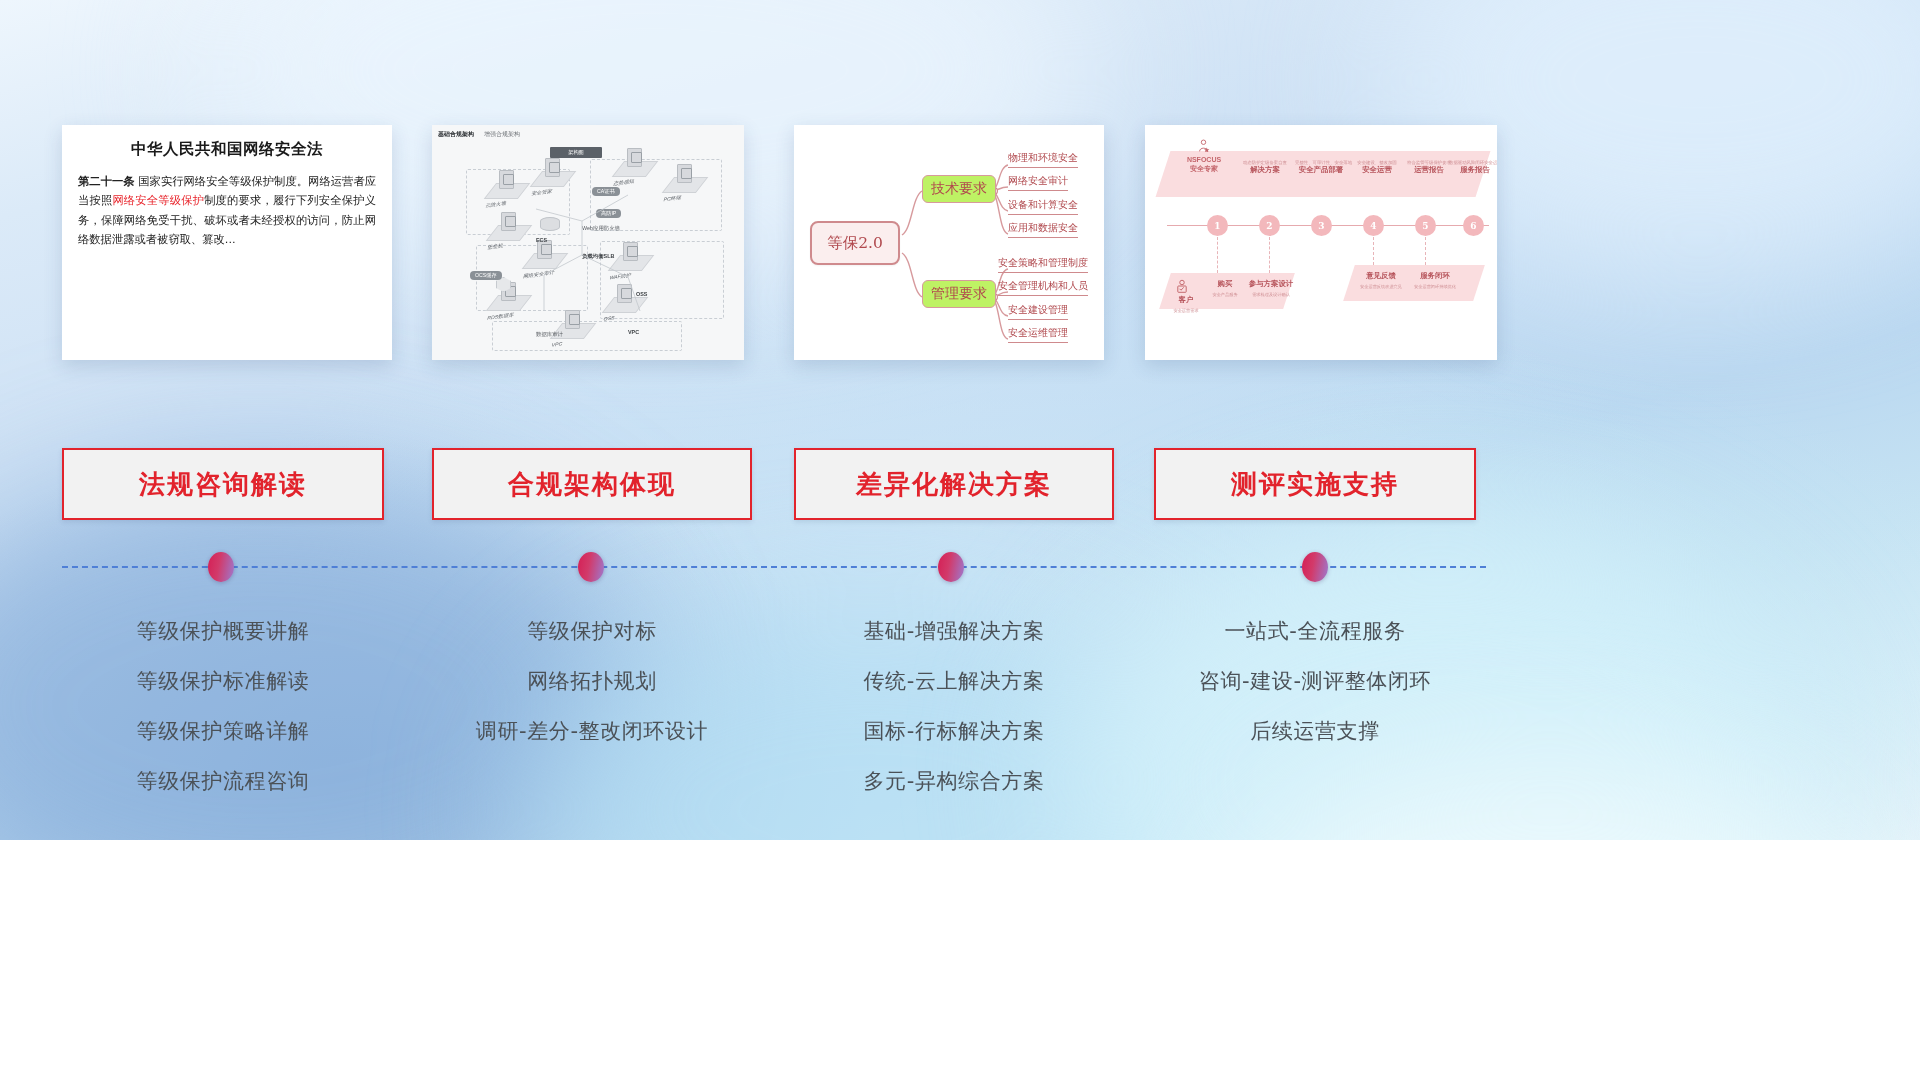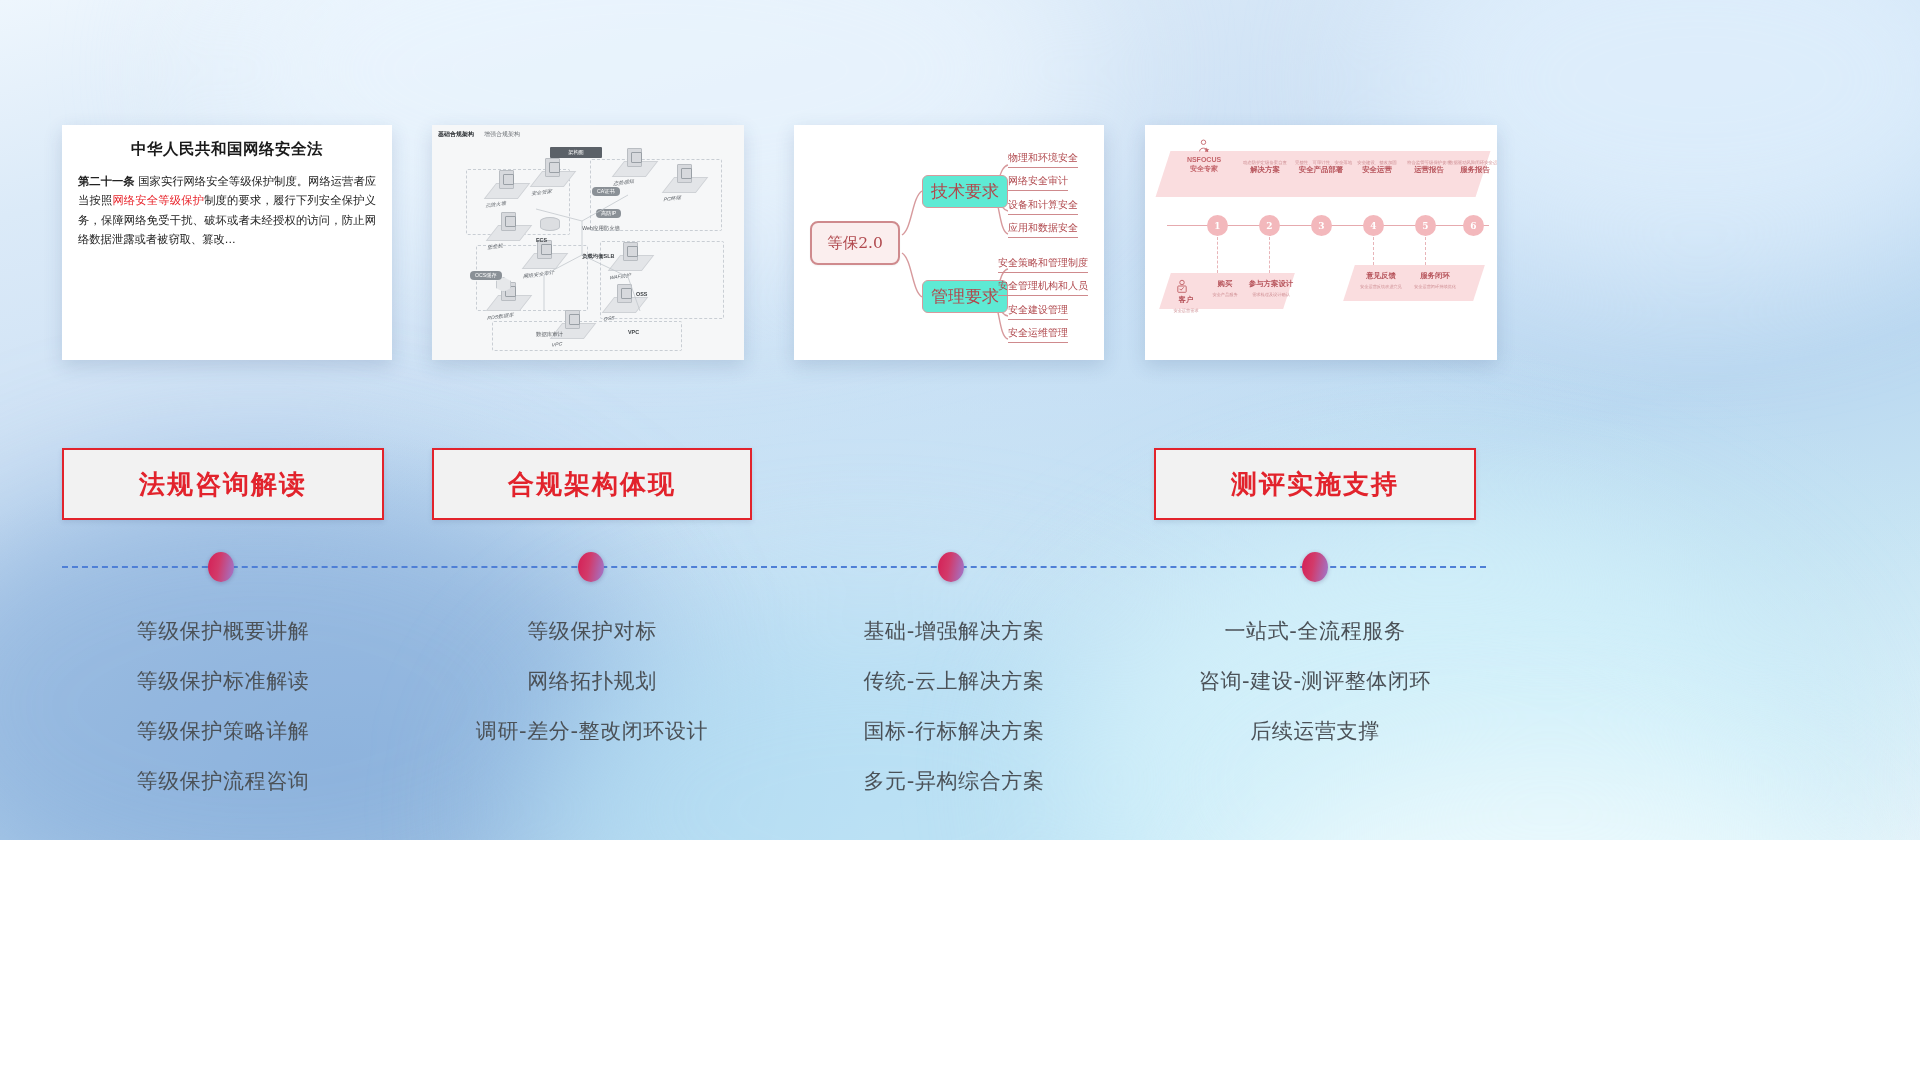--- a/index.html
+++ b/index.html
@@ -128,22 +128,22 @@
   .mm { position: absolute; inset: 0; background:#fff; }
   .mm svg { position:absolute; inset:0; }
   .mm-root {
     position: absolute; left: 16px; top: 96px; width: 90px; height: 44px;
     border: 2.5px solid #cf8a8d; background: #fbeeee; border-radius: 8px;
     display: flex; align-items: center; justify-content: center;
     color: #b0484d; font-size: 15.5px; font-family: "DejaVu Serif","Liberation Serif",serif;
     box-shadow: 0 1px 2px rgba(0,0,0,.05);
   }
   .mm-branch {
-    position: absolute; border: 1.6px solid #d79a9d; background: #5eead4;
-    border-radius: 6px; color: #b0484d; font-size: 17px;
+    position: absolute; border: 1.6px solid #d79a9d; background: #bef264;
+    border-radius: 6px; color: #b0484d; font-size: 14px;
     font-family: "DejaVu Serif","Liberation Serif",serif;
     display:flex; align-items:center; justify-content:center;
     padding: 4px 8px; white-space: nowrap;
   }
   .mm-b1 { left: 128px; top: 50px; }
   .mm-b2 { left: 128px; top: 155px; }
   .mm-leaf {
     position: absolute; color: #b0484d; font-size: 10px;
     font-family: "DejaVu Serif","Liberation Serif",serif;
     white-space: nowrap; padding-bottom: 2px;
@@ -466,20 +466,23 @@
     </div>
   </div>
 
   <div class="heads">
     <div class="head-box hb1">
         <span>法规咨询解读</span>
       </div>
     <div class="head-box hb2">
         <span>合规架构体现</span>
       </div>
+    <div class="head-box hb3">
+        <span>差异化解决方案</span>
+      </div>
     <div class="head-box hb4">
         <span>测评实施支持</span>
       </div>
   </div>
 
   <div class="timeline">
     <div class="tl-line"></div>
     <div class="tl-dot td1"></div>
     <div class="tl-dot td2"></div>
     <div class="tl-dot td3"></div>

